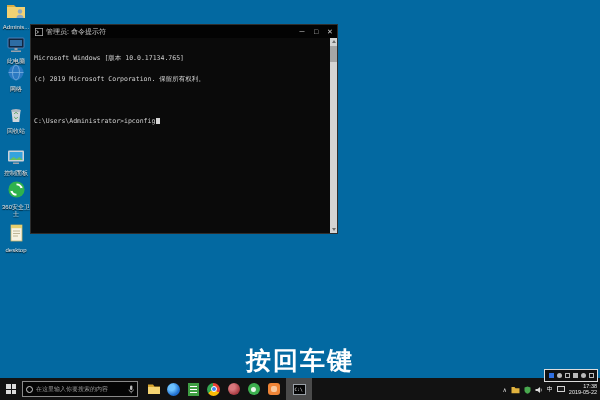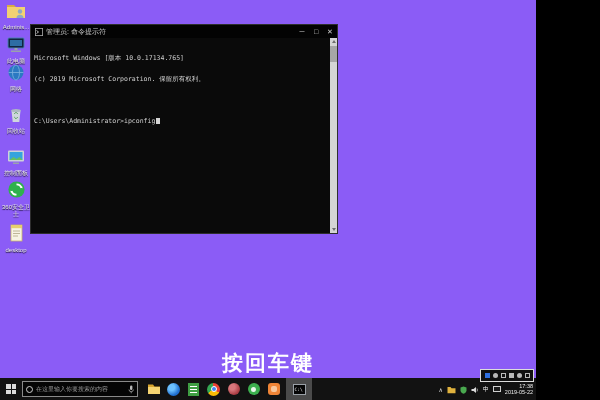--- a/index.html
+++ b/index.html
@@ -1,18 +1,18 @@
 <!DOCTYPE html>
 <html><head>
 <meta charset="utf-8">
 <style>
   * { margin:0; padding:0; box-sizing:border-box; }
   html,body { width:600px; height:400px; overflow:hidden; background:#000;
     font-family:"Liberation Sans", sans-serif; }
-  .desktop { position:relative; width:536px; height:400px; background:#8b5cf6; }
+  .desktop { position:relative; width:600px; height:400px; background:#0369a1; }
 
   
   .dicon { position:absolute; left:1px; width:30px; display:flex; flex-direction:column;
     align-items:center; gap:1px; cursor:default; }
   .dicon .lbl { font-size:6px; line-height:6.5px; color:#ececec; text-align:center;
     word-break:break-all; text-shadow:0 1px 1px #000; }
 
   
   .cmd-window { position:absolute; left:30px; top:24px; width:308px; height:210px;
     background:#0a0a0a; border:1px solid #2e2e2e; }
@@ -29,21 +29,21 @@
     vertical-align:-1px; margin-left:1px; }
   .scrollbar { position:absolute; top:13px; right:0; bottom:0; width:7px; background:#d4d4d4; }
   .sb-up, .sb-down { position:absolute; left:1.5px; width:0; height:0;
     border-left:2px solid transparent; border-right:2px solid transparent; }
   .sb-up { top:2px; border-bottom:3px solid #6e6e6e; }
   .sb-down { bottom:2px; border-top:3px solid #6e6e6e; }
   .sb-thumb { position:absolute; top:8px; left:0; width:7px; height:16px; background:#a6a6a6; }
 
   
   .caption { position:absolute; left:0; right:0; bottom:23px; text-align:center;
-    font-size:21px; font-weight:bold; letter-spacing:2px; color:#ffffff; }
+    font-size:25px; font-weight:bold; letter-spacing:2px; color:#ffffff; }
 
   
   .taskbar { position:absolute; left:0; right:0; bottom:0; height:22px; background:#121212;
     display:flex; align-items:center; }
   .start-btn { width:22px; height:22px; display:flex; align-items:center; justify-content:center; }
   .win-logo { display:grid; grid-template-columns:4.5px 4.5px; grid-template-rows:4.5px 4.5px; gap:1px; }
   .win-logo span { background:#dcdcdc; }
   .search-box { width:116px; height:16px; border:1px solid #8a8a8a; background:#050505;
     display:flex; align-items:center; padding:0 3px; gap:3px; }
   .cortana-ring { width:7px; height:7px; border:1px solid #cfcfcf; border-radius:50%; flex:none; }

